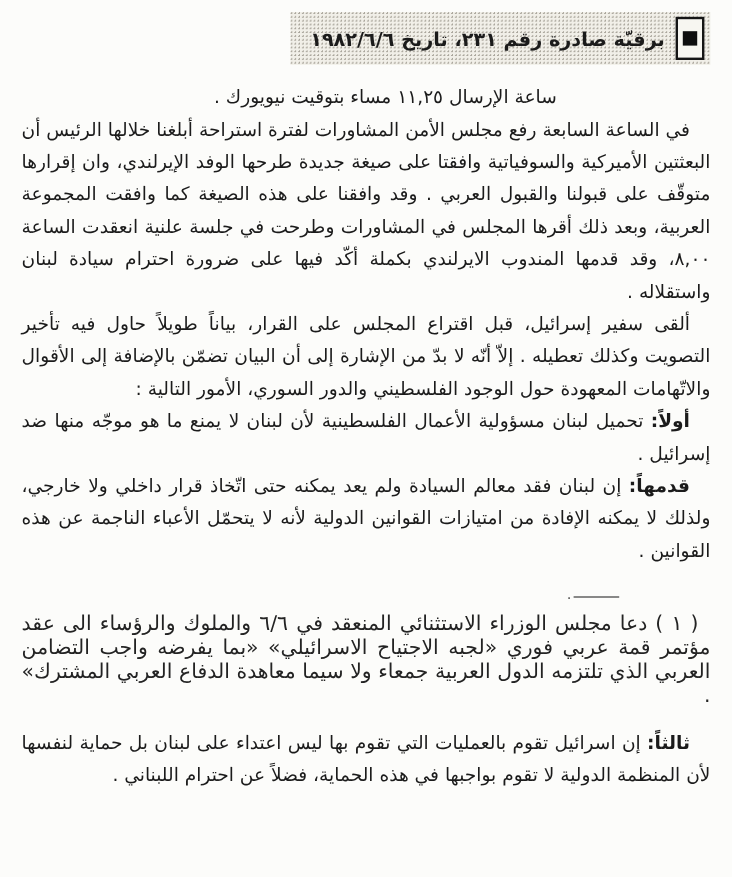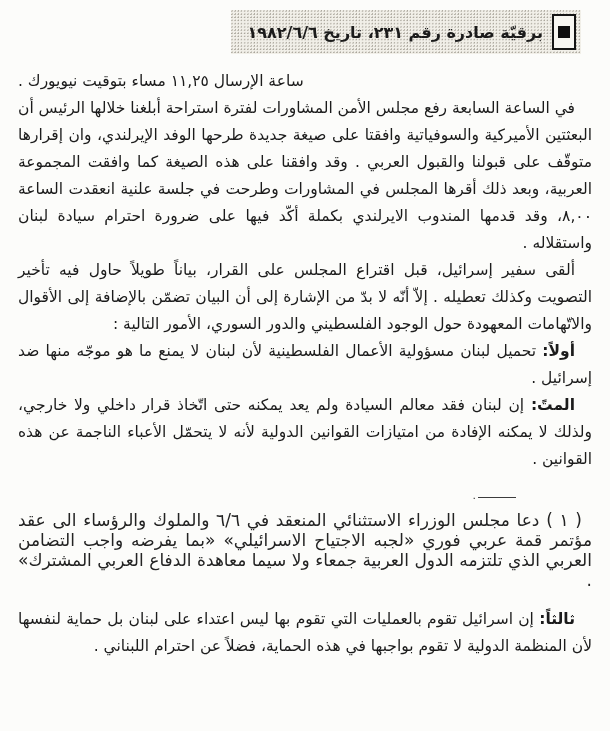--- a/index.html
+++ b/index.html
@@ -21,21 +21,21 @@
     height: 731px;
     padding: 8px 18px 0 18px;
   }
 
   
   .doc-header {
     display: flex;
     align-items: center;
     gap: 9px;
     width: fit-content;
-    margin: 2px 11px 14px auto; 
+    margin: 2px 0 14px auto; 
     padding: 4px 5px 4px 16px;
     background-color: #f1efe8;
     background-image: radial-gradient(circle at 1px 1px, #a9a59b 0.7px, rgba(0,0,0,0) 0.85px);
     background-size: 3.2px 3.2px;
   }
   .marker-box {
     box-sizing: border-box;
     width: 24px;
     height: 36px;
     border: 2px solid #151515;
@@ -60,21 +60,21 @@
   
   .para {
     margin: 0;
     font-size: 15.5px;
     line-height: 27px;
     text-align: justify;
   }
   .para.indent { text-indent: 17px; }
   .p-first {
     text-indent: 128px;
-    text-align: left;
+    text-align: right;
   }
   .lead { font-weight: bold; }
 
   
   .footnote-block { margin: 20px 0 16px 0; }
   .footnote-sep {
     display: flex;
     align-items: flex-end;
     gap: 2px;
     margin: 0 76px 12px 0;
@@ -120,21 +120,21 @@
     <p class="para indent">في الساعة السابعة رفع مجلس الأمن المشاورات لفترة استراحة أبلغنا خلالها الرئيس أن البعثتين الأميركية والسوفياتية وافقتا على صيغة جديدة طرحها الوفد الإيرلندي، وان إقرارها متوقّف على قبولنا والقبول العربي . وقد وافقنا على هذه الصيغة كما وافقت المجموعة العربية، وبعد ذلك أقرها المجلس في المشاورات وطرحت في جلسة علنية انعقدت الساعة ٨,٠٠، وقد قدمها المندوب الايرلندي بكملة أكّد فيها على ضرورة احترام سيادة لبنان واستقلاله .</p>
 
     <p class="para indent">ألقى سفير إسرائيل، قبل اقتراع المجلس على القرار، بياناً طويلاً حاول فيه تأخير التصويت وكذلك تعطيله . إلاّ أنّه لا بدّ من الإشارة إلى أن البيان تضمّن بالإضافة إلى الأقوال والاتّهامات المعهودة حول الوجود الفلسطيني والدور السوري، الأمور التالية :</p>
 
     <p class="para indent">
       <strong class="lead">أولاً:</strong>
       <span>تحميل لبنان مسؤولية الأعمال الفلسطينية لأن لبنان لا يمنع ما هو موجّه منها ضد إسرائيل .</span>
     </p>
 
     <p class="para indent">
-      <strong class="lead">المتً:</strong>
+      <strong class="lead">قدمهاً:</strong>
       <span>إن لبنان فقد معالم السيادة ولم يعد يمكنه حتى اتّخاذ قرار داخلي ولا خارجي، ولذلك لا يمكنه الإفادة من امتيازات القوانين الدولية لأنه لا يتحمّل الأعباء الناجمة عن هذه القوانين .</span>
     </p>
 
     <section class="footnote-block">
       <div class="footnote-sep">
         <span class="sep-line"></span>
         <span class="sep-dot">.</span>
       </div>
       <p class="footnote-text">( ١ ) دعا مجلس الوزراء الاستثنائي المنعقد في ٦/٦ والملوك والرؤساء الى عقد مؤتمر قمة عربي فوري «لجبه الاجتياح الاسرائيلي» «بما يفرضه واجب التضامن العربي الذي تلتزمه الدول العربية جمعاء ولا سيما معاهدة الدفاع العربي المشترك» .</p>
     </section>

